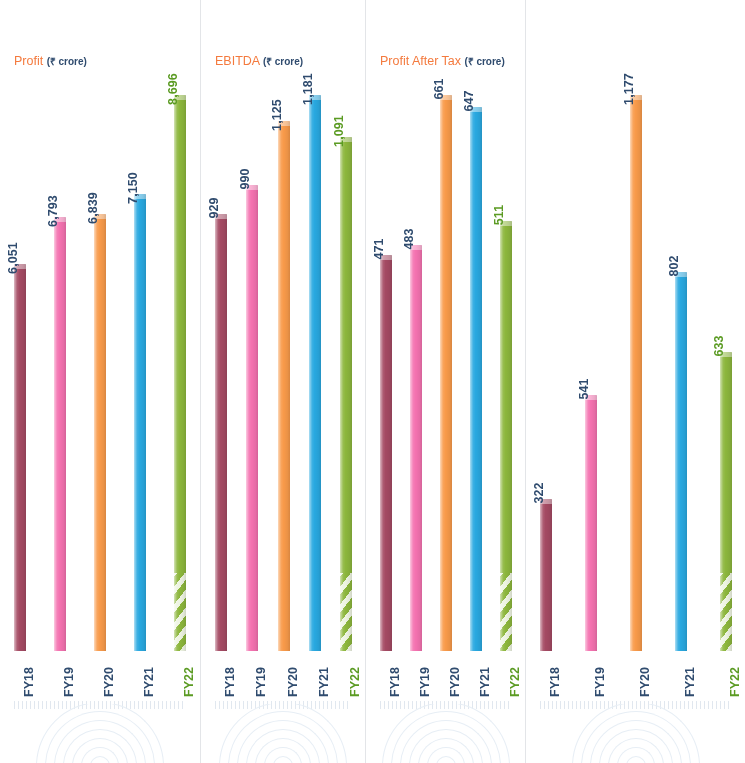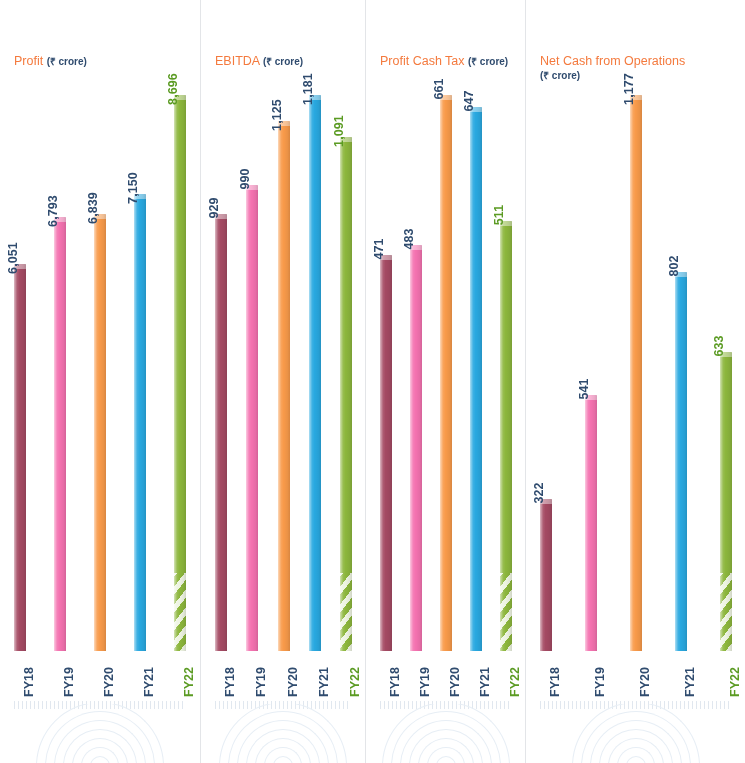--- a/index.html
+++ b/index.html
@@ -258,21 +258,21 @@
         <i style="width: 18px; height: 9px;"></i>
         <i style="width: 36px; height: 18px;"></i>
         <i style="width: 54px; height: 27px;"></i>
         <i style="width: 72px; height: 36px;"></i>
         <i style="width: 90px; height: 45px;"></i>
         <i style="width: 108px; height: 54px;"></i>
         <i style="width: 126px; height: 63px;"></i>
       </div>
     </div>
     <div class="panel" style="width: 160px;">
-      <div class="panel-title"><span>Profit Cash Tax</span> <span class="unit">(₹ crore)</span></div>
+      <div class="panel-title"><span>Profit After Tax</span> <span class="unit">(₹ crore)</span></div>
       <div class="axis-label" style="left: 14px;"><span>FY18</span></div>
       <div class="axis-label" style="left: 44px;"><span>FY19</span></div>
       <div class="axis-label" style="left: 74px;"><span>FY20</span></div>
       <div class="axis-label" style="left: 104px;"><span>FY21</span></div>
       <div class="axis-label hl" style="left: 134px;"><span>FY22</span></div>
       <div class="plot">
         <div class="bar-group" style="left: 14px; height: 556px;">
           <div class="bar cap" style="height: 396px; background: rgb(164, 74, 99);"></div>
           <div class="value-label" style="bottom: 402px;">471</div>
         </div>
@@ -300,21 +300,20 @@
         <i style="width: 18px; height: 9px;"></i>
         <i style="width: 36px; height: 18px;"></i>
         <i style="width: 54px; height: 27px;"></i>
         <i style="width: 72px; height: 36px;"></i>
         <i style="width: 90px; height: 45px;"></i>
         <i style="width: 108px; height: 54px;"></i>
         <i style="width: 126px; height: 63px;"></i>
       </div>
     </div>
     <div class="panel" style="width: 220px;">
-      <div class="panel-title two-line"><span>Net Cash from Operations</span><span class="unit">(₹ crore)</span></div>
       <div class="axis-label" style="left: 14px;"><span>FY18</span></div>
       <div class="axis-label" style="left: 59px;"><span>FY19</span></div>
       <div class="axis-label" style="left: 104px;"><span>FY20</span></div>
       <div class="axis-label" style="left: 149px;"><span>FY21</span></div>
       <div class="axis-label hl" style="left: 194px;"><span>FY22</span></div>
       <div class="plot">
         <div class="bar-group" style="left: 14px; height: 556px;">
           <div class="bar cap" style="height: 152px; background: rgb(164, 74, 99);"></div>
           <div class="value-label" style="bottom: 158px;">322</div>
         </div>

